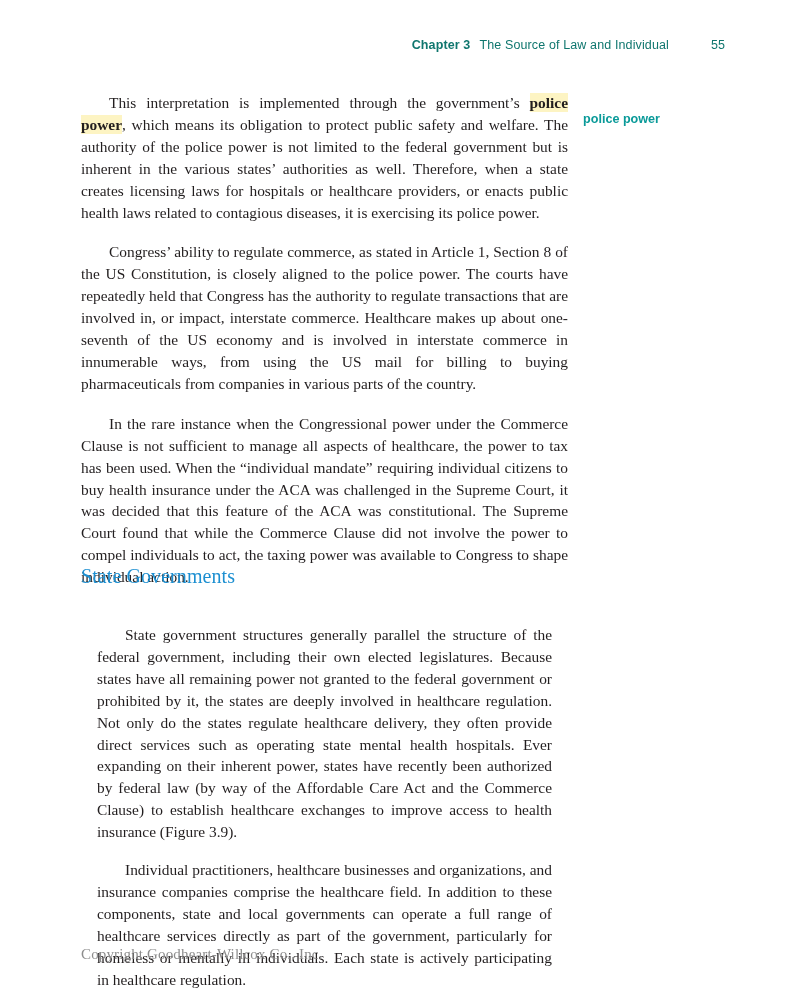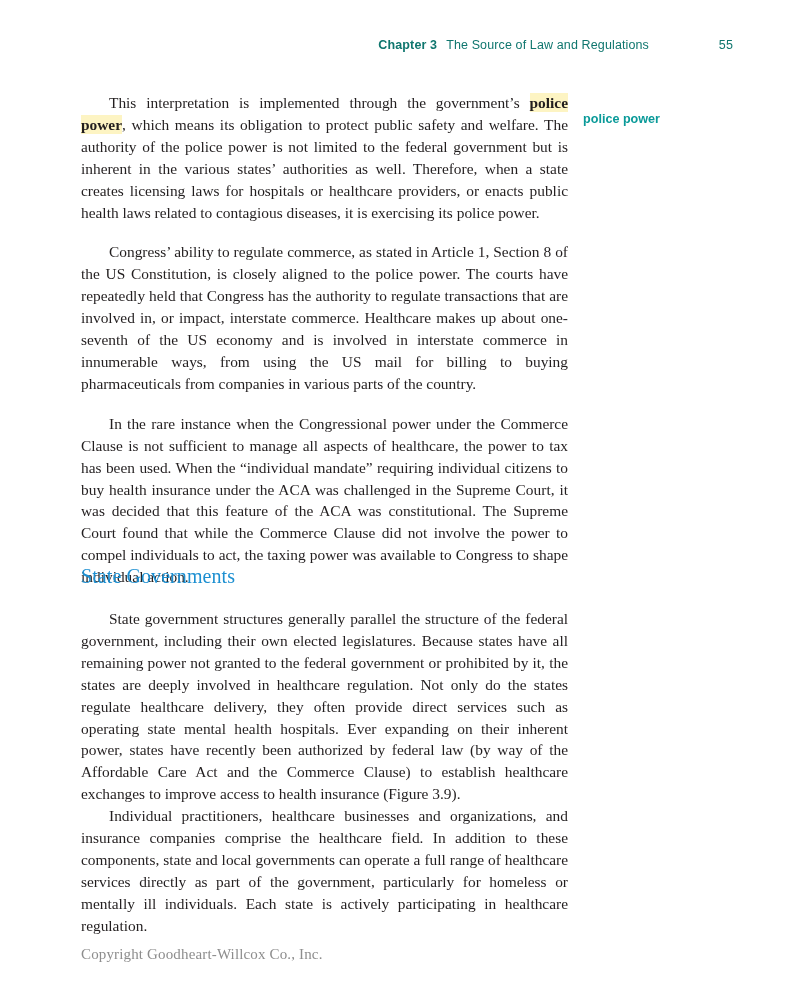--- a/index.html
+++ b/index.html
@@ -39,23 +39,23 @@
   }
   .running-head .chapter-label {
     font-weight: bold;
     margin-right: 9px;
   }
   .running-head .chapter-title {
     font-weight: normal;
   }
   .running-head .page-number {
     font-weight: normal;
-    margin-left: 62px;
+    margin-left: 42px;
     min-width: 22px;
-    text-align: right;
+    text-align: left;
   }
 
   
   .text-column {
     position: absolute;
     left: 81px;
     top: 74px;
     width: 487px;
     font-family: "Liberation Serif", serif;
     font-size: 15.4px;
@@ -103,21 +103,21 @@
     width: 487px;
     font-family: "Liberation Serif", serif;
     font-size: 15.4px;
     line-height: 21.9px;
     color: #221e1f;
     text-align: justify;
     text-justify: inter-word;
     hyphens: none;
   }
   .text-column-two p {
-    margin: 0;
+    margin: 16px;
     text-indent: 28px;
   }
 
   
   .margin-note {
     position: absolute;
     left: 583px;
     top: 112px;
     width: 150px;
     font-family: "Liberation Sans", sans-serif;
@@ -147,21 +147,21 @@
     letter-spacing: 0.01em;
   }
 </style>
 </head>
 <body>
 
 <div class="page">
 
   <div class="running-head">
     <span class="chapter-label">Chapter 3</span>
-    <span class="chapter-title">The Source of Law and Regulations</span>
+    <span class="chapter-title">The Source of Law and Individual</span>
     <span class="page-number">55</span>
   </div>
 
   <div class="text-column">
 
 
     <p class="indent">
       <span>This interpretation is implemented through the government’s </span><span class="term-highlight">police power</span><span>, which means its obligation to protect public safety and welfare. The authority of the police power is not limited to the federal government but is inherent in the various states’ authorities as well. Therefore, when a state creates licensing laws for hospitals or healthcare providers, or enacts public health laws related to contagious diseases, it is exercising its police power.</span>
     </p>
 

